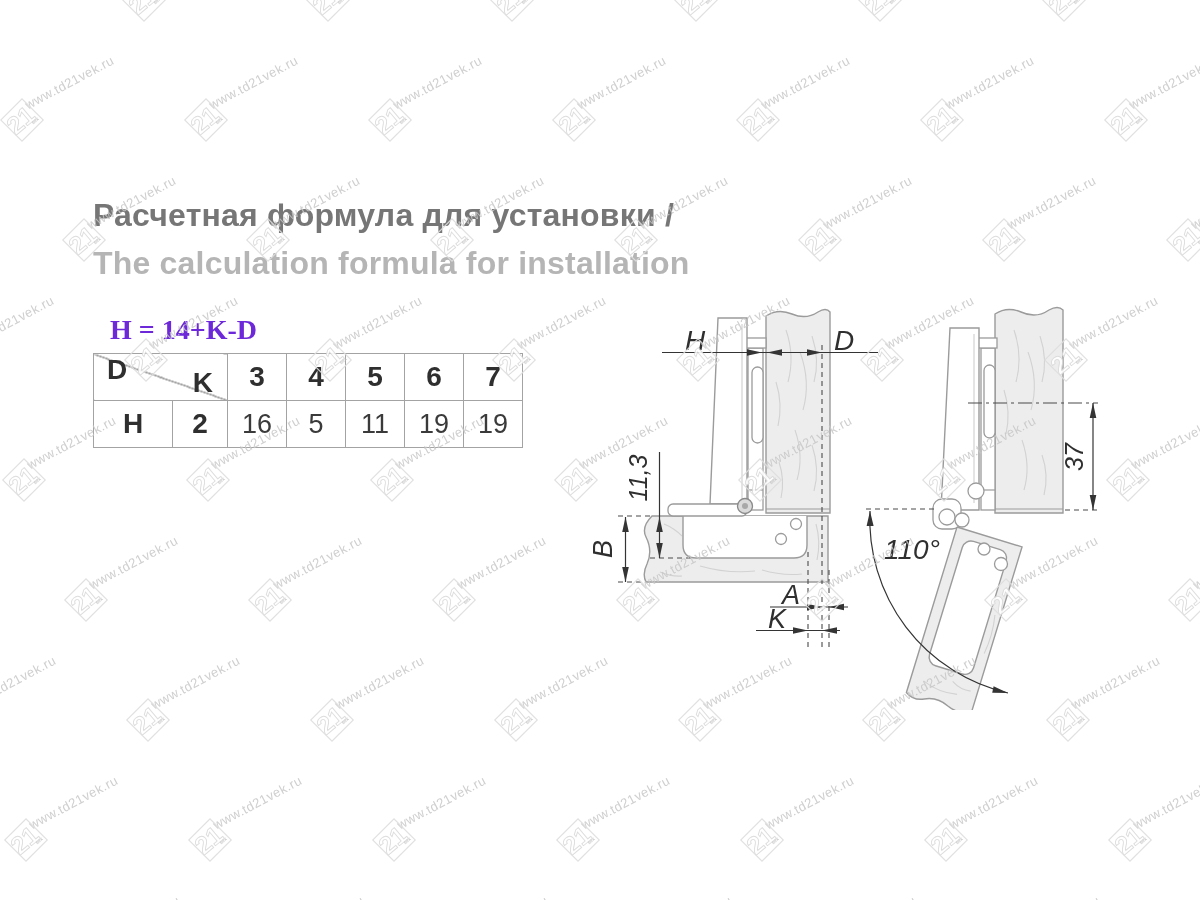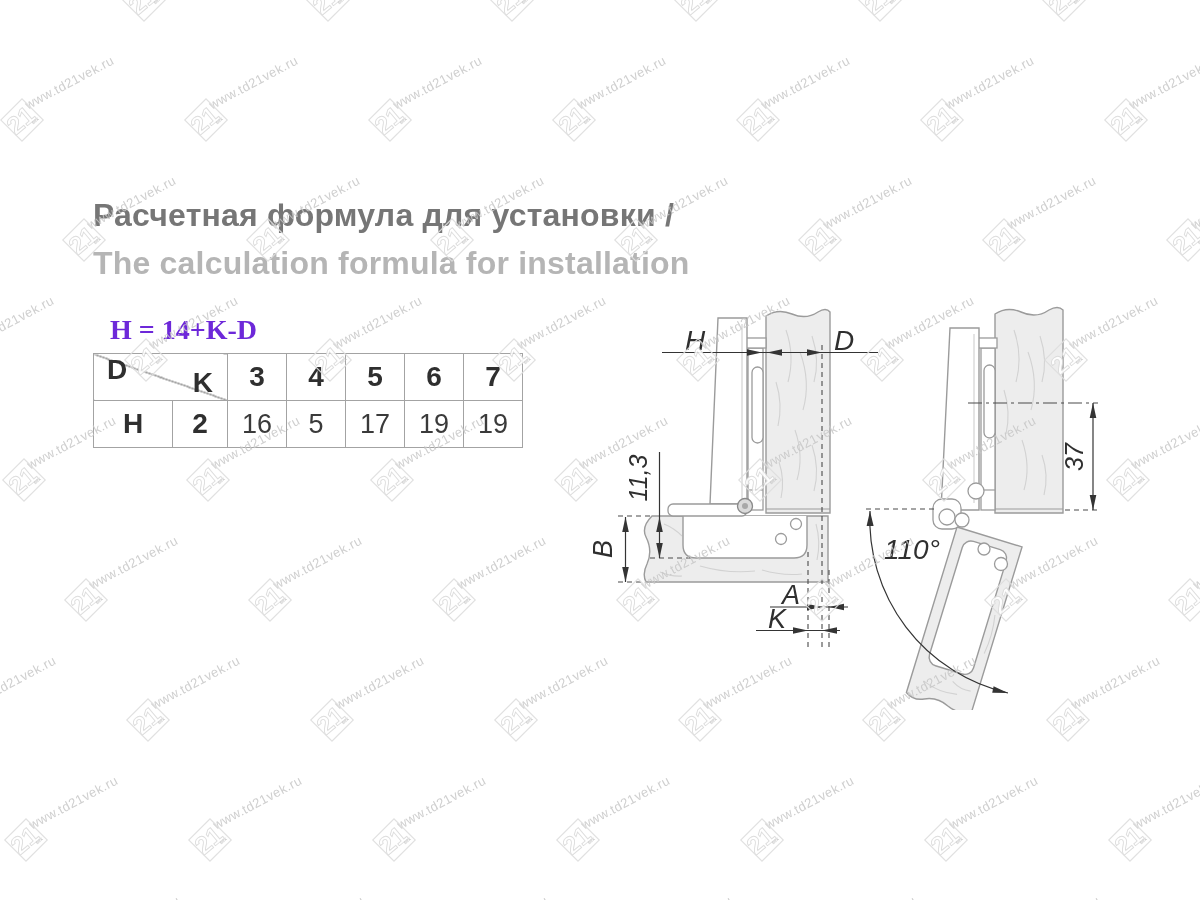--- a/index.html
+++ b/index.html
@@ -401,21 +401,21 @@
     <td class="hd">4</td>
     <td class="hd">5</td>
     <td class="hd">6</td>
     <td class="hd">7</td>
   </tr>
   <tr>
     <td class="hd">H</td>
     <td class="hd">2</td>
     <td class="val">16</td>
     <td class="val">5</td>
-    <td class="val">17</td>
+    <td class="val">11</td>
     <td class="val">19</td>
     <td class="val">19</td>
   </tr>
 </tbody>
   </table>
 
 <svg id="diagram" width="560" height="430" viewBox="560 280 560 430" xmlns="http://www.w3.org/2000/svg">
 
   <g>
 

